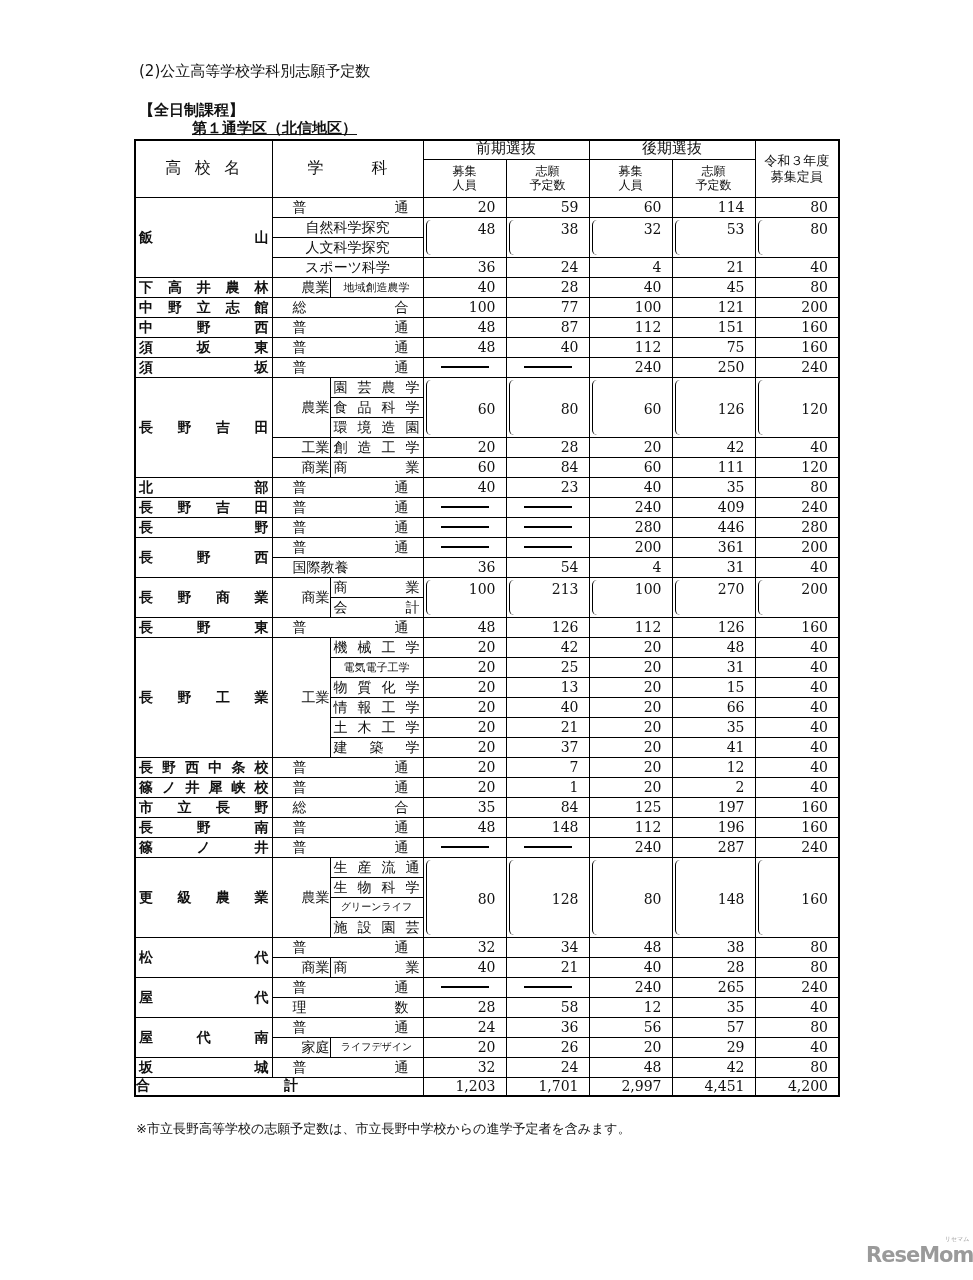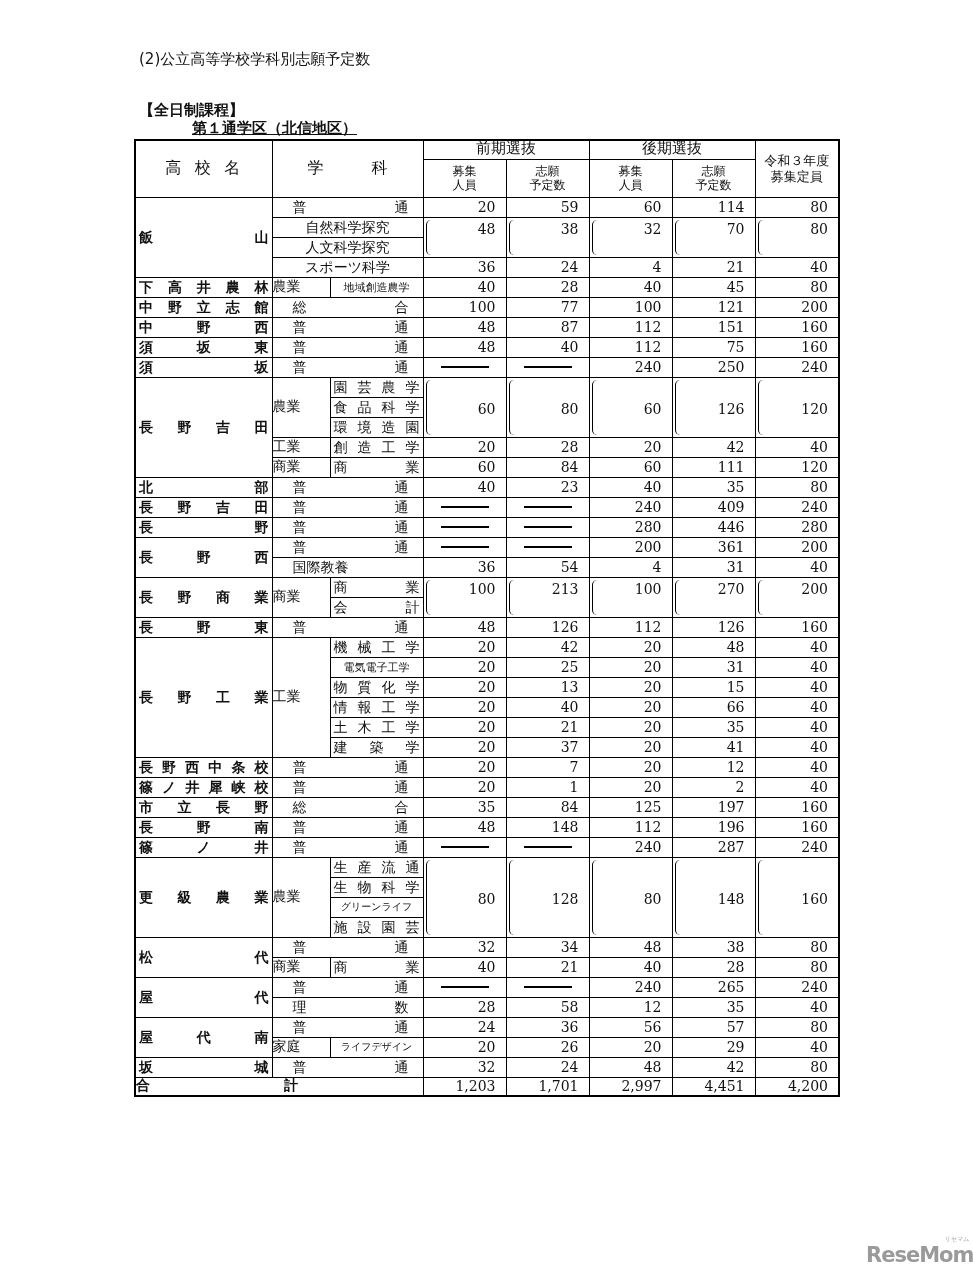--- a/index.html
+++ b/index.html
@@ -1,29 +1,29 @@
 <!DOCTYPE html>
 <html><head>
 <meta charset="utf-8">
 <style>
   html, body { margin:0; padding:0; background:#fff; }
   body { width:973px; height:1280px; position:relative; overflow:hidden;
          font-family: "DejaVu Serif", "Liberation Serif", serif; color:#111; }
-  .title { position:absolute; left:139px; top:50px; font-family:"DejaVu Sans","Liberation Sans",sans-serif; font-size:15px; }
+  .title { position:absolute; left:139px; top:62px; font-family:"DejaVu Sans","Liberation Sans",sans-serif; font-size:15px; }
   .sub1 { position:absolute; left:139px; top:101px; font-family:"DejaVu Sans","Liberation Sans",sans-serif; font-size:15px; font-weight:bold; }
   .sub2 { position:absolute; left:148px; top:119px; font-family:"DejaVu Sans","Liberation Sans",sans-serif; font-size:15px; font-weight:bold; }
   table.main { position:absolute; left:134px; top:139px; border-collapse:collapse;
                border:2.5px solid #000; table-layout:fixed; }
   table.main td, table.main th { border:1px solid #000; padding:0; font-size:14px; line-height:1; overflow:hidden; white-space:nowrap; }
   th { font-family:"DejaVu Sans","Liberation Sans",sans-serif; font-weight:normal; }
   .hdr-big { font-size:16px !important; letter-spacing:2px;font-family:Liberation Mono, monospace; }
   .hdr-small { font-size:12px !important; line-height:1.2 !important; }
   .school { font-family:"DejaVu Sans","Liberation Sans",sans-serif; font-weight:bold; font-size:15px; text-align:justify; text-align-last:justify; padding:0 3px !important; }
   .dept { text-align:justify; text-align-last:justify; padding:0 14px 0 20px !important; }
-  .cat { text-align:left;font-family:Liberation Serif, serif; }
+  .cat { text-align:right; }
   .sub { text-align:justify; text-align-last:justify; padding:0 3px !important; }
   .sub.small { font-size:10px !important; text-align:right; text-align-last:center; }
   .num { text-align:right; padding-right:10px !important; font-family:"DejaVu Serif","Liberation Serif",serif; font-size:14px; }
   .dash::before { content:""; display:block; width:48px; height:2px; background:#000; margin:0 auto; }
   .dash { text-align:center; }
   .brace { position:relative; vertical-align:top; padding-top:4px !important; }
   .brace::before { content:""; position:absolute; left:2px; top:2px; bottom:2px; width:5px;
                    border-left:1.5px solid #000; border-radius:5px 0 0 5px; }
   .brace.mid { vertical-align:middle; }
   .total-label { text-align:left; font-family:Liberation Serif, serif; font-weight:bold; letter-spacing:60px; }
@@ -77,21 +77,21 @@
     <td class="num">59</td>
     <td class="num">60</td>
     <td class="num">114</td>
     <td class="num">80</td>
   </tr>
   <tr style="height:20px">
     <td colspan="2" class="dept" style="text-align-last:center;padding:0!important;text-align:center">自然科学探究</td>
     <td rowspan="2" class="num brace">48</td>
     <td rowspan="2" class="num brace">38</td>
     <td rowspan="2" class="num brace">32</td>
-    <td rowspan="2" class="num brace">70</td>
+    <td rowspan="2" class="num brace">53</td>
     <td rowspan="2" class="num brace">80</td>
   </tr>
   <tr style="height:20px">
     <td colspan="2" class="dept" style="text-align-last:center;padding:0!important;text-align:center">人文科学探究</td>
   </tr>
   <tr style="height:20px">
     <td colspan="2" class="dept" style="text-align-last:center;padding:0!important;text-align:center">スポーツ科学</td>
     <td class="num">36</td>
     <td class="num">24</td>
     <td class="num">4</td>
@@ -449,18 +449,19 @@
     <td class="num">1,203</td>
     <td class="num">1,701</td>
     <td class="num">2,997</td>
     <td class="num">4,451</td>
     <td class="num">4,200</td>
   </tr>
 </tbody>
   </table>
 
 <div class="notes">
+  <div>※市立長野高等学校の志願予定数は、市立長野中学校からの進学予定者を含みます。</div>
 </div>
 
 <div class="logo">
   <span>ReseMom</span>
   <small>リセマム</small>
 </div>
 
 </body></html>

